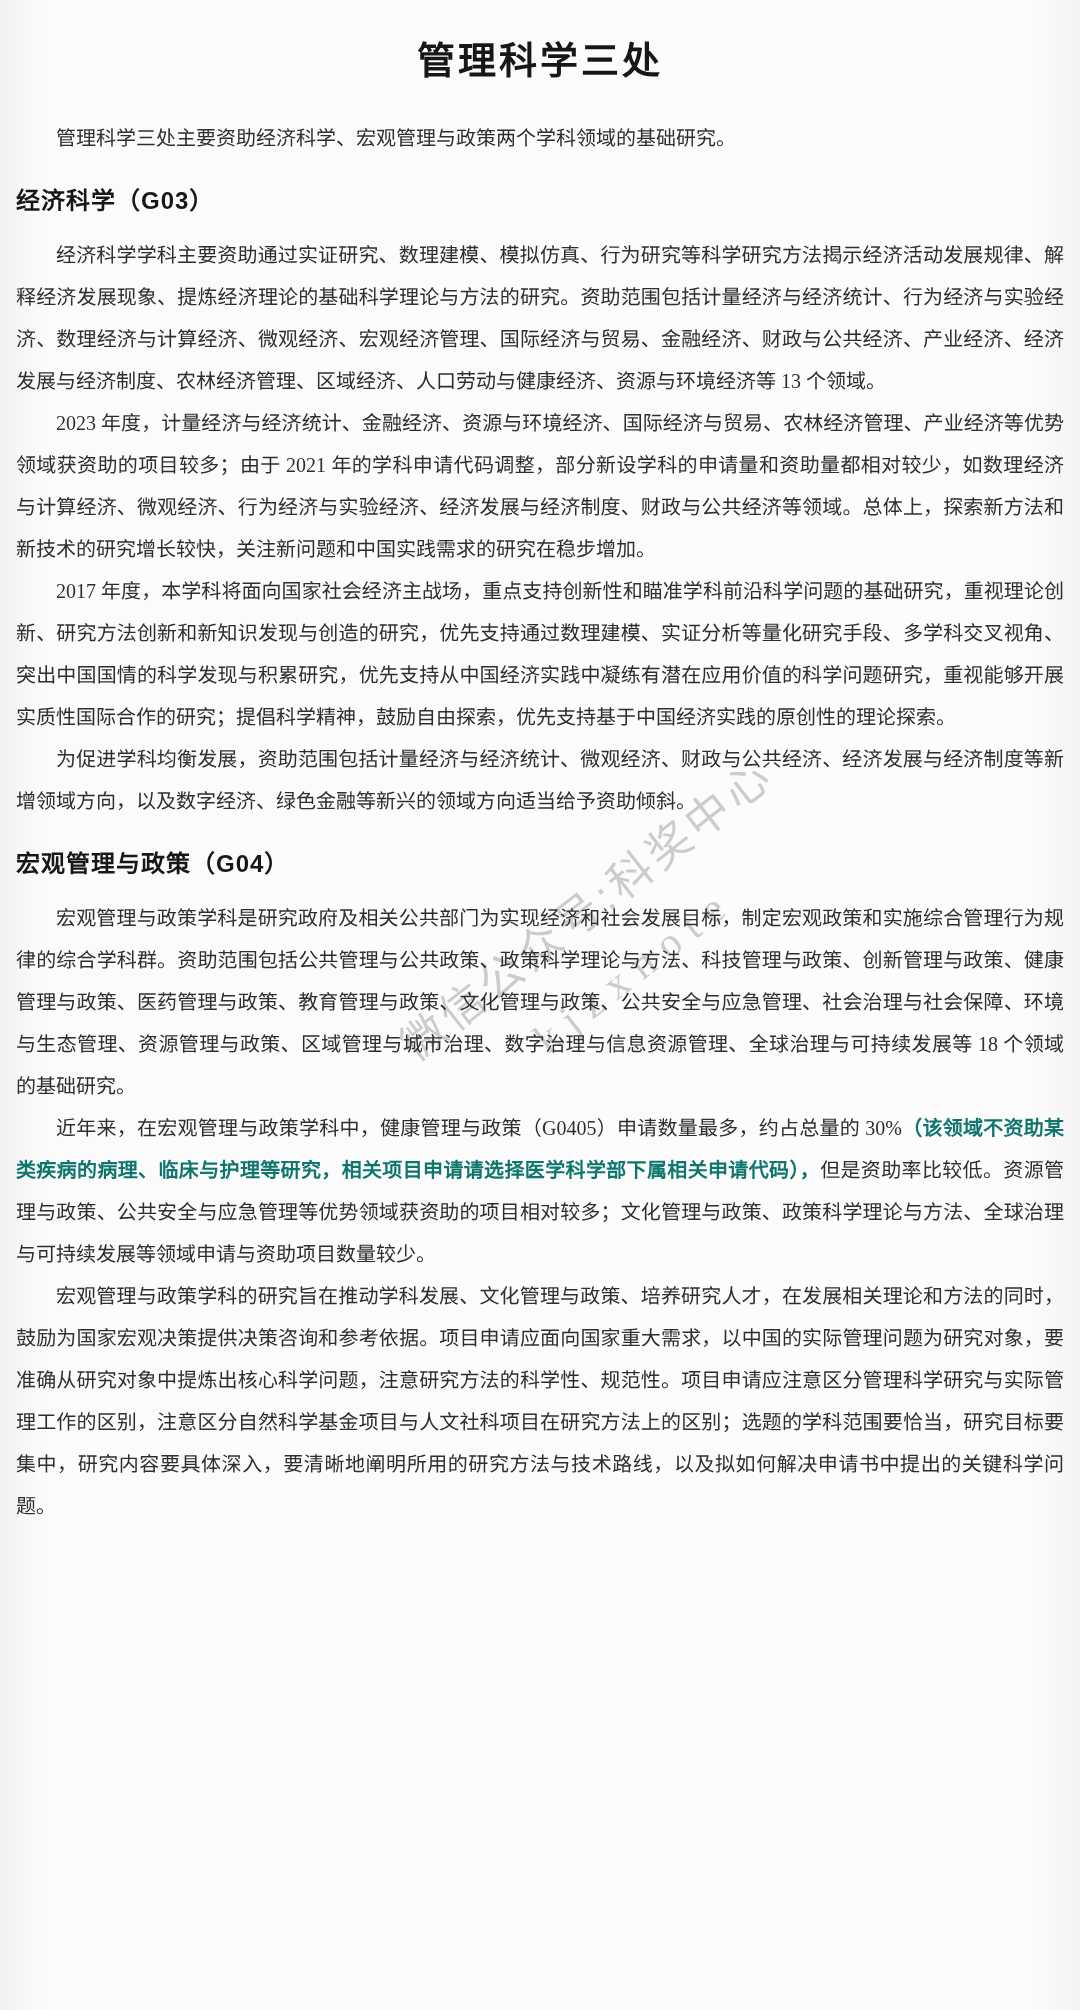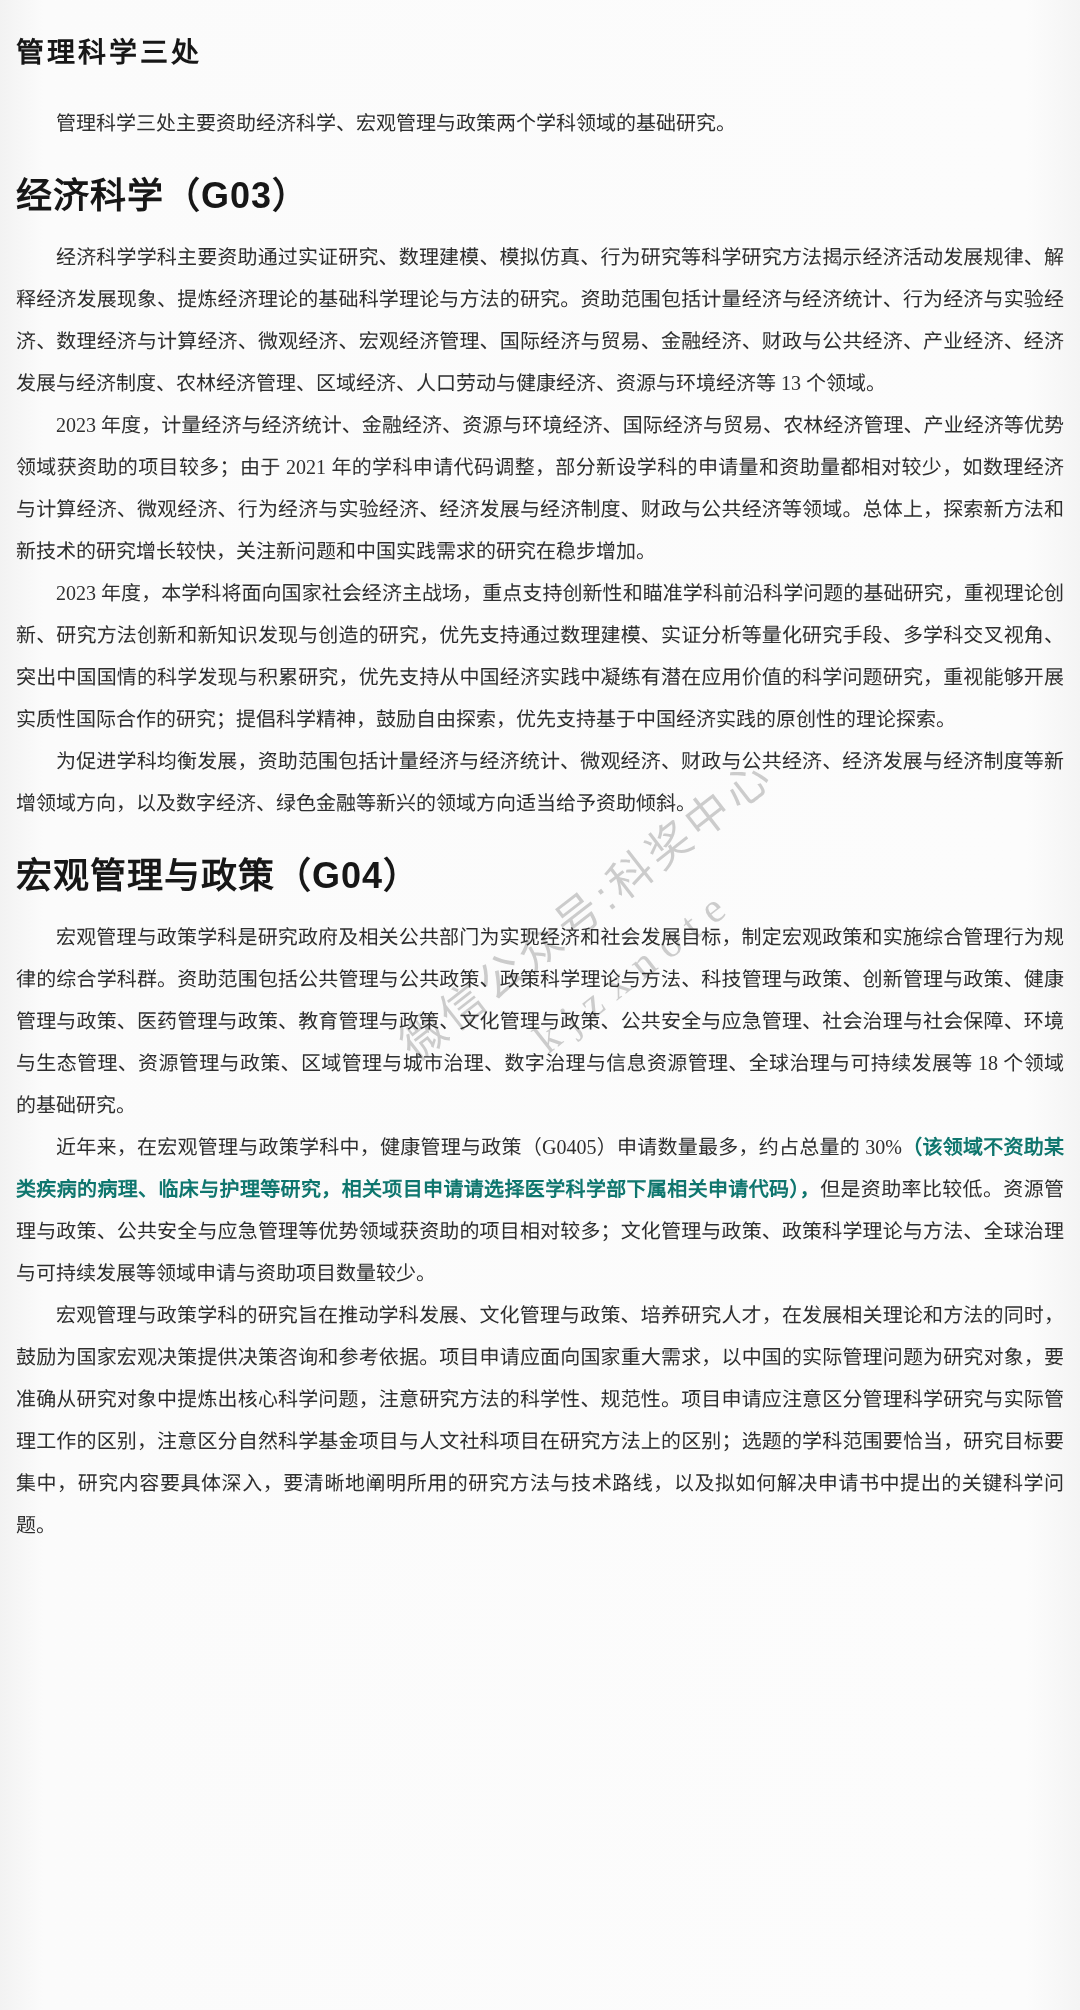--- a/index.html
+++ b/index.html
@@ -13,30 +13,30 @@
     font-family: "Liberation Serif", "DejaVu Serif", serif;
   }
   .page {
     position: relative;
     padding: 18px 16px 0 16px;
     z-index: 1;
   }
   h1.doc-title {
     font-family: "Liberation Sans", "DejaVu Sans", sans-serif;
     font-weight: bold;
-    font-size: 28px;
+    font-size: 38px;
     letter-spacing: 3px;
-    text-align: left;
+    text-align: center;
     color: #171717;
     margin: 12px 0 32px 0;
   }
   h2.sec-heading {
     font-family: "Liberation Sans", "DejaVu Sans", sans-serif;
     font-weight: bold;
-    font-size: 36px;
+    font-size: 24px;
     color: #171717;
     margin: 22px 0 18px 0;
     letter-spacing: 1px;
   }
   p.para {
     font-size: 20px;
     line-height: 42px;
     text-align: justify;
     text-indent: 2em;
     margin: 0;
@@ -84,21 +84,21 @@
 <div class="page">
 
   <h1 class="doc-title">管理科学三处</h1>
 
   <p class="para">管理科学三处主要资助经济科学、宏观管理与政策两个学科领域的基础研究。</p>
 
   <h2 class="sec-heading">经济科学（G03）</h2>
 
   <p class="para">经济科学学科主要资助通过实证研究、数理建模、模拟仿真、行为研究等科学研究方法揭示经济活动发展规律、解释经济发展现象、提炼经济理论的基础科学理论与方法的研究。资助范围包括计量经济与经济统计、行为经济与实验经济、数理经济与计算经济、微观经济、宏观经济管理、国际经济与贸易、金融经济、财政与公共经济、产业经济、经济发展与经济制度、农林经济管理、区域经济、人口劳动与健康经济、资源与环境经济等 13 个领域。</p>
   <p class="para">2023 年度，计量经济与经济统计、金融经济、资源与环境经济、国际经济与贸易、农林经济管理、产业经济等优势领域获资助的项目较多；由于 2021 年的学科申请代码调整，部分新设学科的申请量和资助量都相对较少，如数理经济与计算经济、微观经济、行为经济与实验经济、经济发展与经济制度、财政与公共经济等领域。总体上，探索新方法和新技术的研究增长较快，关注新问题和中国实践需求的研究在稳步增加。</p>
-  <p class="para">2023 年度，本学科将面向国家社会经济主战场，重点支持创新性和瞄准学科前沿科学问题的基础研究，重视理论创新、研究方法创新和新知识发现与创造的研究，优先支持通过数理建模、实证分析等量化研究手段、多学科交叉视角、突出中国国情的科学发现与积累研究，优先支持从中国经济实践中凝练有潜在应用价值的科学问题研究，重视能够开展实质性国际合作的研究；提倡科学精神，鼓励自由探索，优先支持基于中国经济实践的原创性的理论探索。</p>
+  <p class="para">2017 年度，本学科将面向国家社会经济主战场，重点支持创新性和瞄准学科前沿科学问题的基础研究，重视理论创新、研究方法创新和新知识发现与创造的研究，优先支持通过数理建模、实证分析等量化研究手段、多学科交叉视角、突出中国国情的科学发现与积累研究，优先支持从中国经济实践中凝练有潜在应用价值的科学问题研究，重视能够开展实质性国际合作的研究；提倡科学精神，鼓励自由探索，优先支持基于中国经济实践的原创性的理论探索。</p>
   <p class="para">为促进学科均衡发展，资助范围包括计量经济与经济统计、微观经济、财政与公共经济、经济发展与经济制度等新增领域方向，以及数字经济、绿色金融等新兴的领域方向适当给予资助倾斜。</p>
 
   <h2 class="sec-heading">宏观管理与政策（G04）</h2>
 
   <p class="para">宏观管理与政策学科是研究政府及相关公共部门为实现经济和社会发展目标，制定宏观政策和实施综合管理行为规律的综合学科群。资助范围包括公共管理与公共政策、政策科学理论与方法、科技管理与政策、创新管理与政策、健康管理与政策、医药管理与政策、教育管理与政策、文化管理与政策、公共安全与应急管理、社会治理与社会保障、环境与生态管理、资源管理与政策、区域管理与城市治理、数字治理与信息资源管理、全球治理与可持续发展等 18 个领域的基础研究。</p>
 
   <p class="para"><span>近年来，在宏观管理与政策学科中，健康管理与政策（G0405）申请数量最多，约占总量的 30%</span><span class="bold-note">（该领域不资助某类疾病的病理、临床与护理等研究，相关项目申请请选择医学科学部下属相关申请代码），</span><span>但是资助率比较低。资源管理与政策、公共安全与应急管理等优势领域获资助的项目相对较多；文化管理与政策、政策科学理论与方法、全球治理与可持续发展等领域申请与资助项目数量较少。</span></p>
 
   <p class="para">宏观管理与政策学科的研究旨在推动学科发展、文化管理与政策、培养研究人才，在发展相关理论和方法的同时，鼓励为国家宏观决策提供决策咨询和参考依据。项目申请应面向国家重大需求，以中国的实际管理问题为研究对象，要准确从研究对象中提炼出核心科学问题，注意研究方法的科学性、规范性。项目申请应注意区分管理科学研究与实际管理工作的区别，注意区分自然科学基金项目与人文社科项目在研究方法上的区别；选题的学科范围要恰当，研究目标要集中，研究内容要具体深入，要清晰地阐明所用的研究方法与技术路线，以及拟如何解决申请书中提出的关键科学问题。</p>
 

